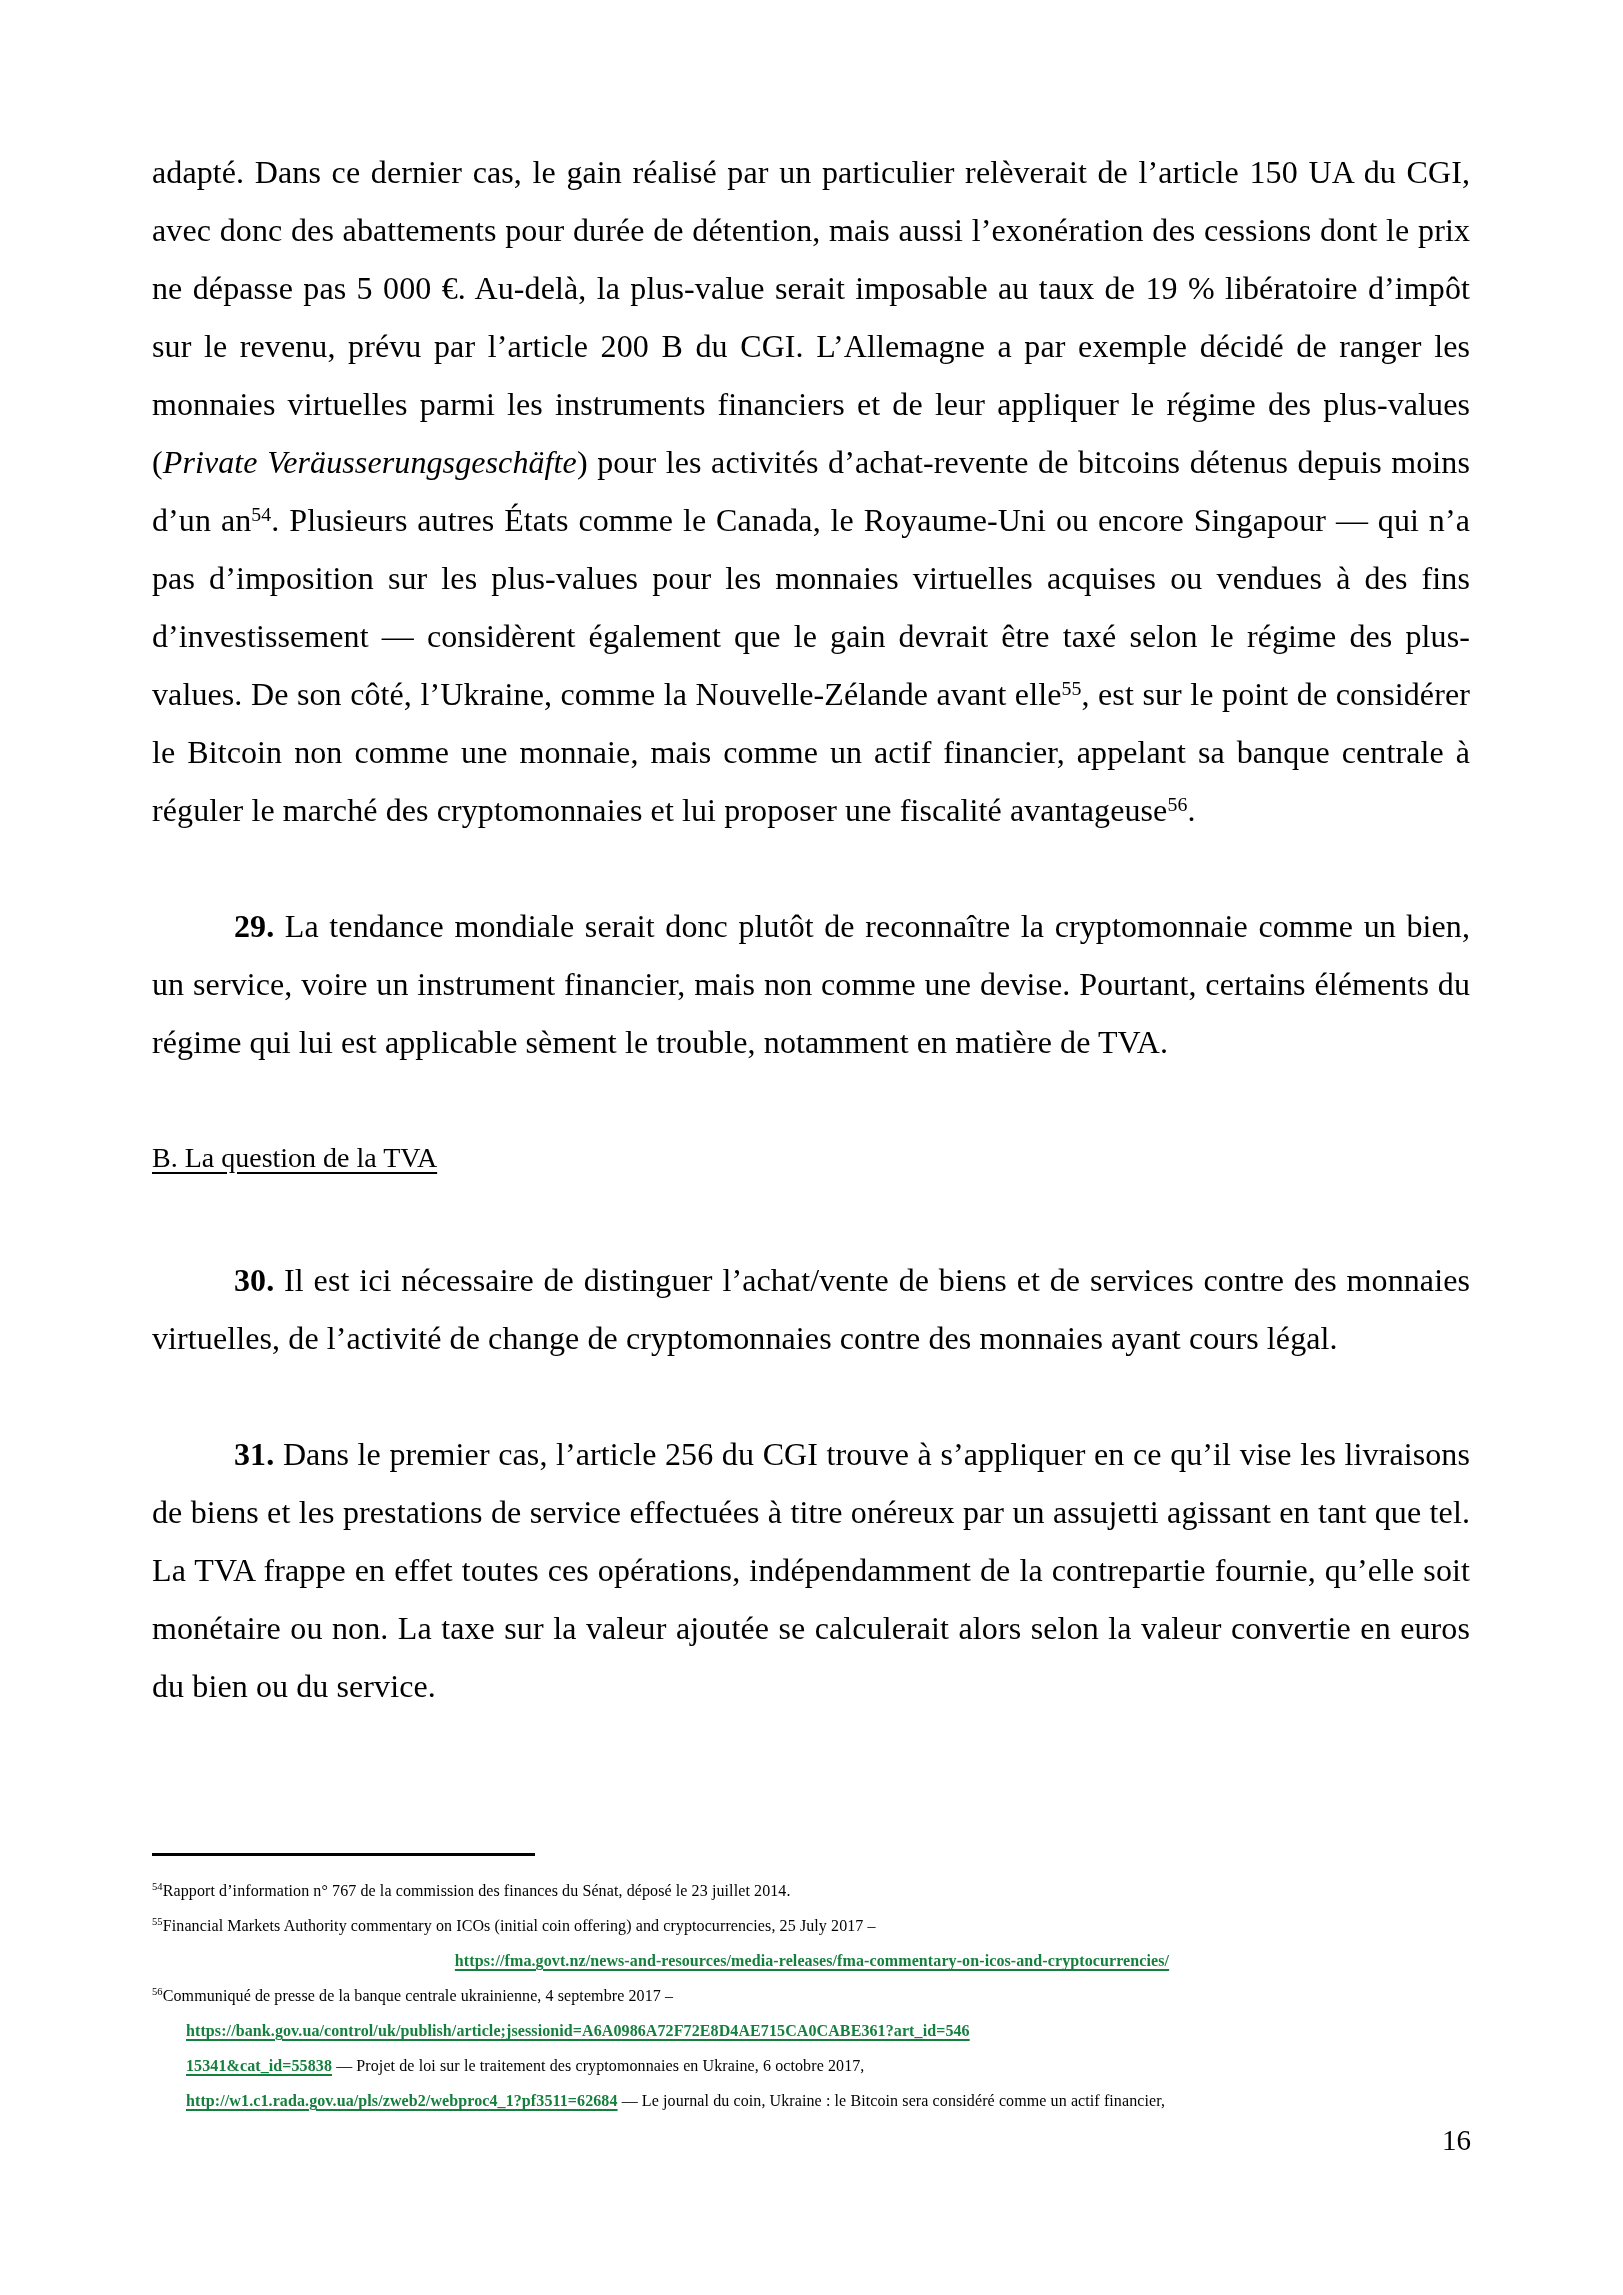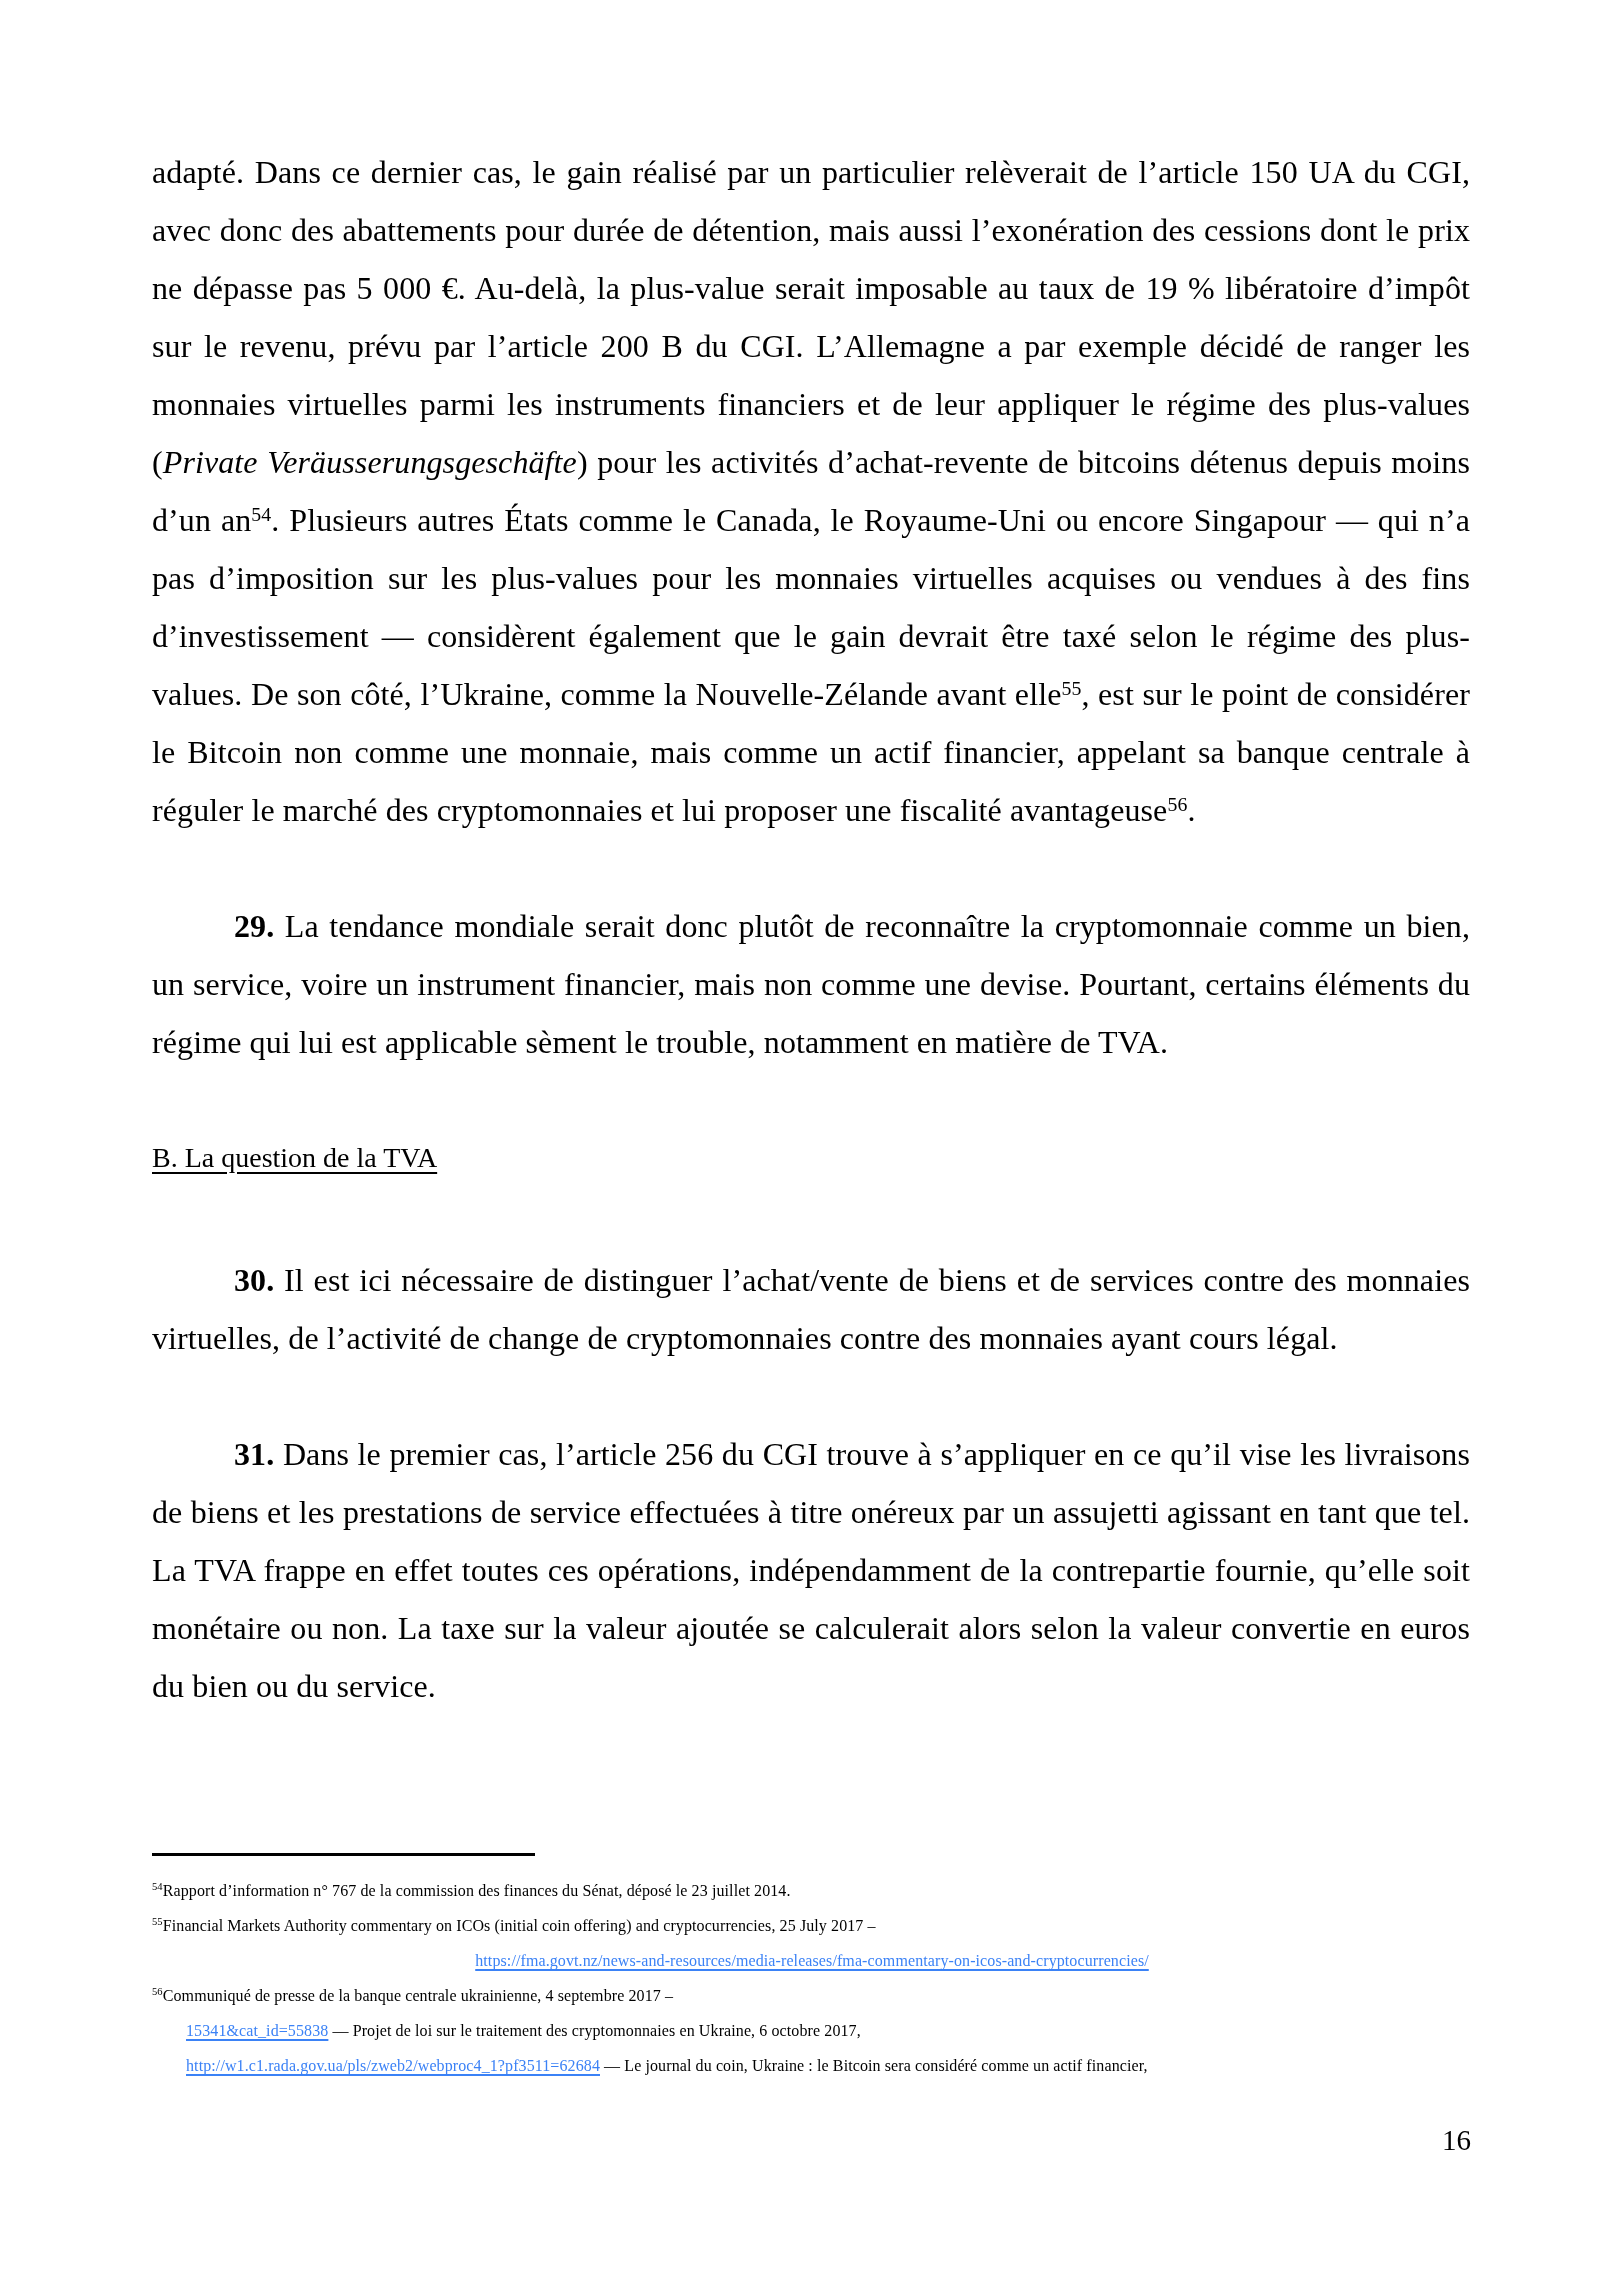--- a/index.html
+++ b/index.html
@@ -89,25 +89,26 @@
   }
   .fn-mark {
     font-size: 0.66em;
     vertical-align: 0.55em;
     line-height: 0;
   }
   .fn-indent {
     padding-left: 34px;
   }
   a.url, .url {
-    color: #3b82f6;
+    color: #15803d;
     text-decoration: underline;
     text-underline-offset: 2.6px;
     text-decoration-thickness: 2px;
     word-break: break-all;
+    font-weight: bold;
   }
   .fn-center {
     text-align: center;
   }
   .fn-just {
     text-align: justify;
   }
   .page-number {
     position: absolute;
     right: 152px;
@@ -147,20 +148,21 @@
   <div class="footnotes">
 
     <div class="fn-rule"></div>
 
     <p class="fn"><span class="fn-mark">54</span><span>Rapport d’information n° 767 de la commission des finances du Sénat, déposé le 23 juillet 2014.</span></p>
 
     <p class="fn fn-just"><span class="fn-mark">55</span><span>Financial Markets Authority commentary on ICOs (initial coin offering) and cryptocurrencies, 25 July 2017 –</span></p>
     <p class="fn fn-center"><span class="url">https://fma.govt.nz/news-and-resources/media-releases/fma-commentary-on-icos-and-cryptocurrencies/</span></p>
 
     <p class="fn fn-just"><span class="fn-mark">56</span><span>Communiqué de presse de la banque centrale ukrainienne, 4 septembre 2017 –</span></p>
+    <p class="fn fn-indent"><span class="url">https://bank.gov.ua/control/uk/publish/article;jsessionid=A6A0986A72F72E8D4AE715CA0CABE361?art_id=546</span></p>
     <p class="fn fn-indent fn-just"><span class="url">15341&amp;cat_id=55838</span><span> — Projet de loi sur le traitement des cryptomonnaies en Ukraine, 6 octobre 2017,</span></p>
     <p class="fn fn-indent fn-just"><span class="url">http://w1.c1.rada.gov.ua/pls/zweb2/webproc4_1?pf3511=62684</span><span> — Le journal du coin, Ukraine : le Bitcoin sera considéré comme un actif financier, </span></p>
 
   </div>
 
   <div class="page-number">16</div>
 
 </div>
 
 

